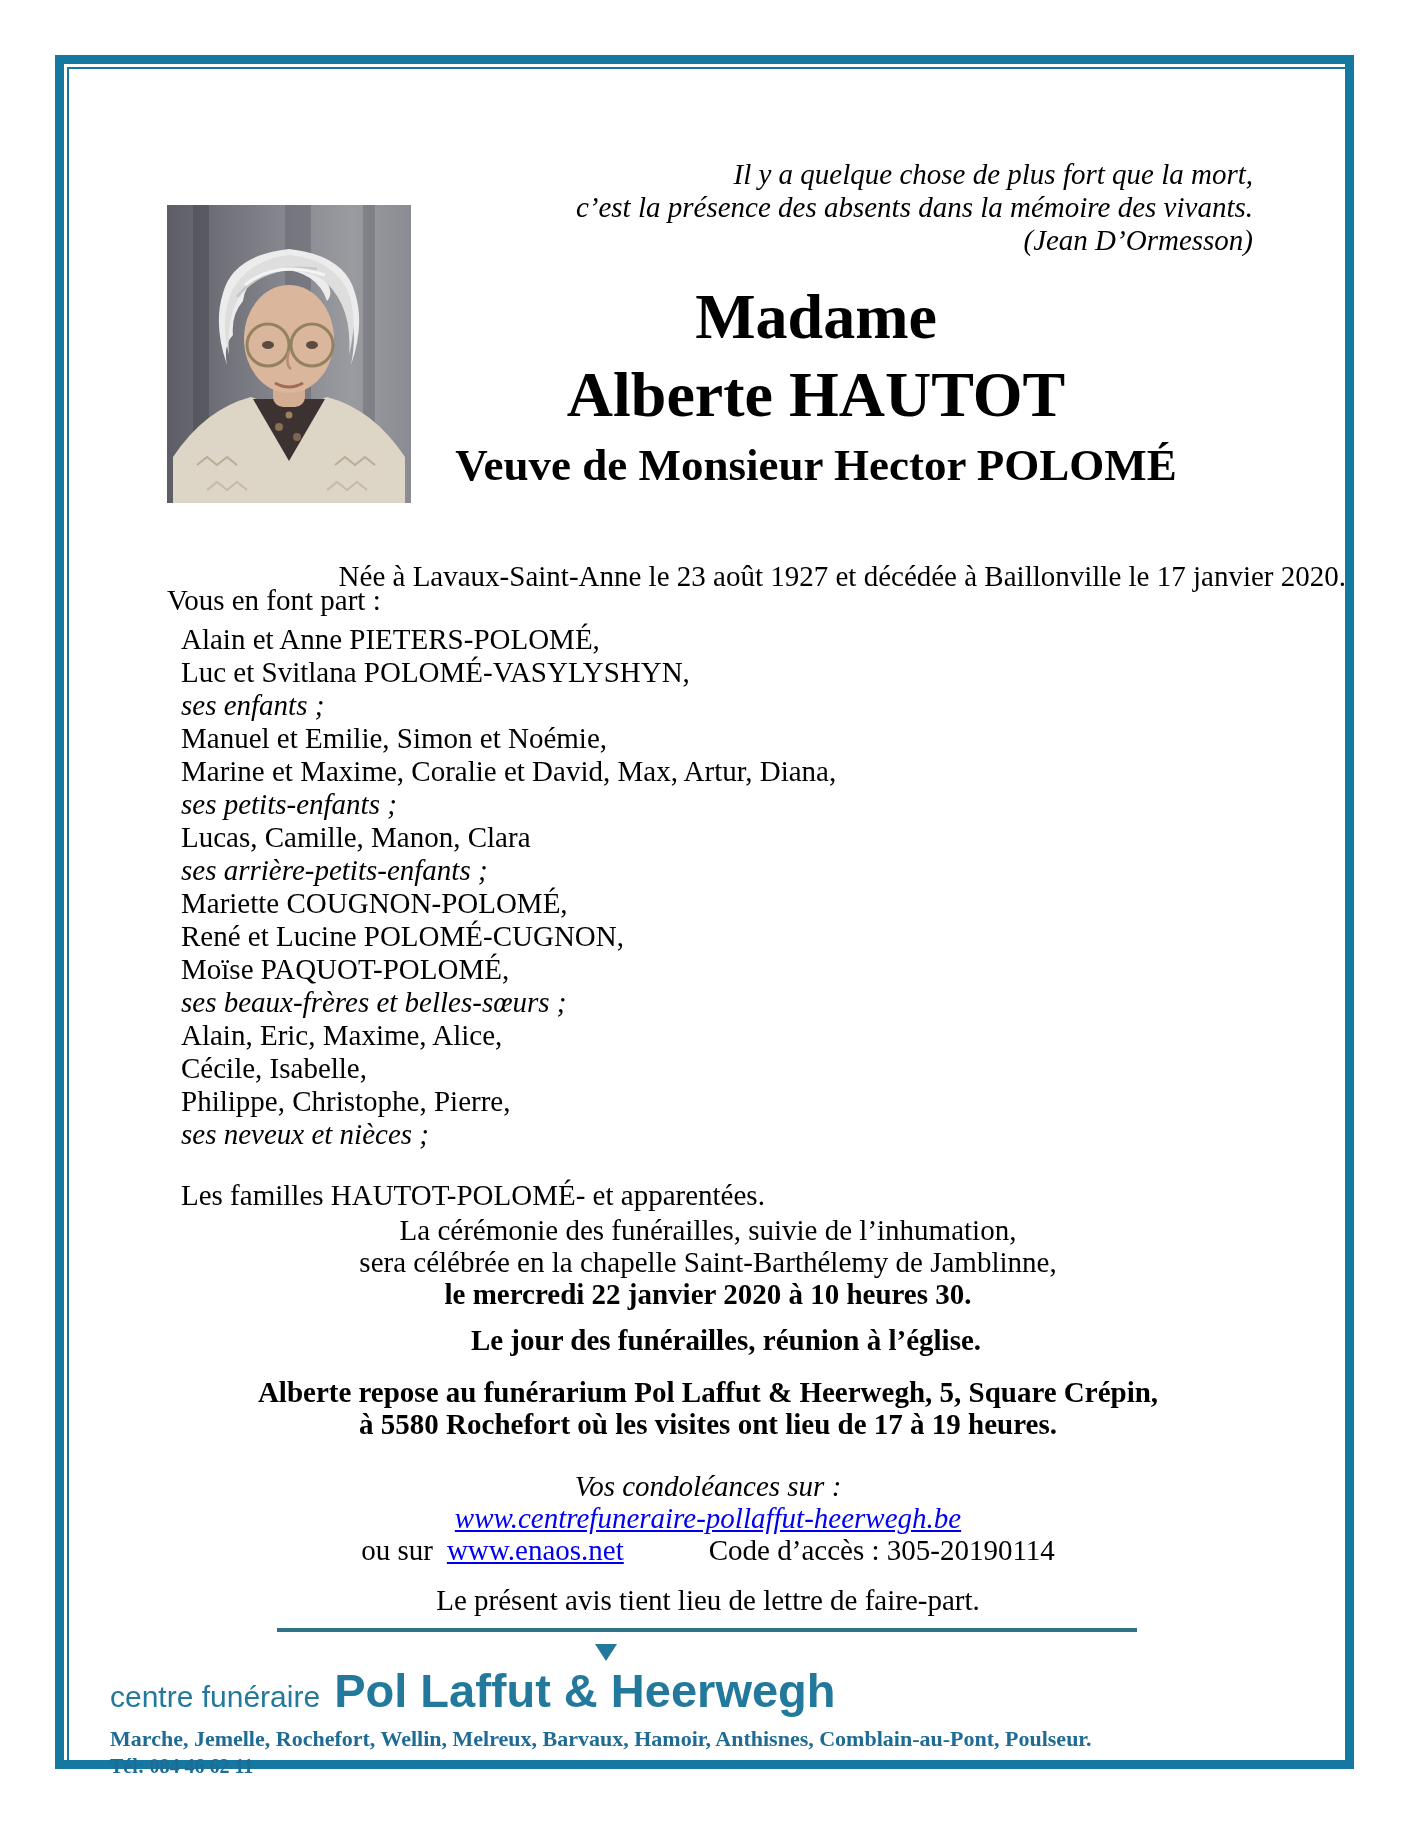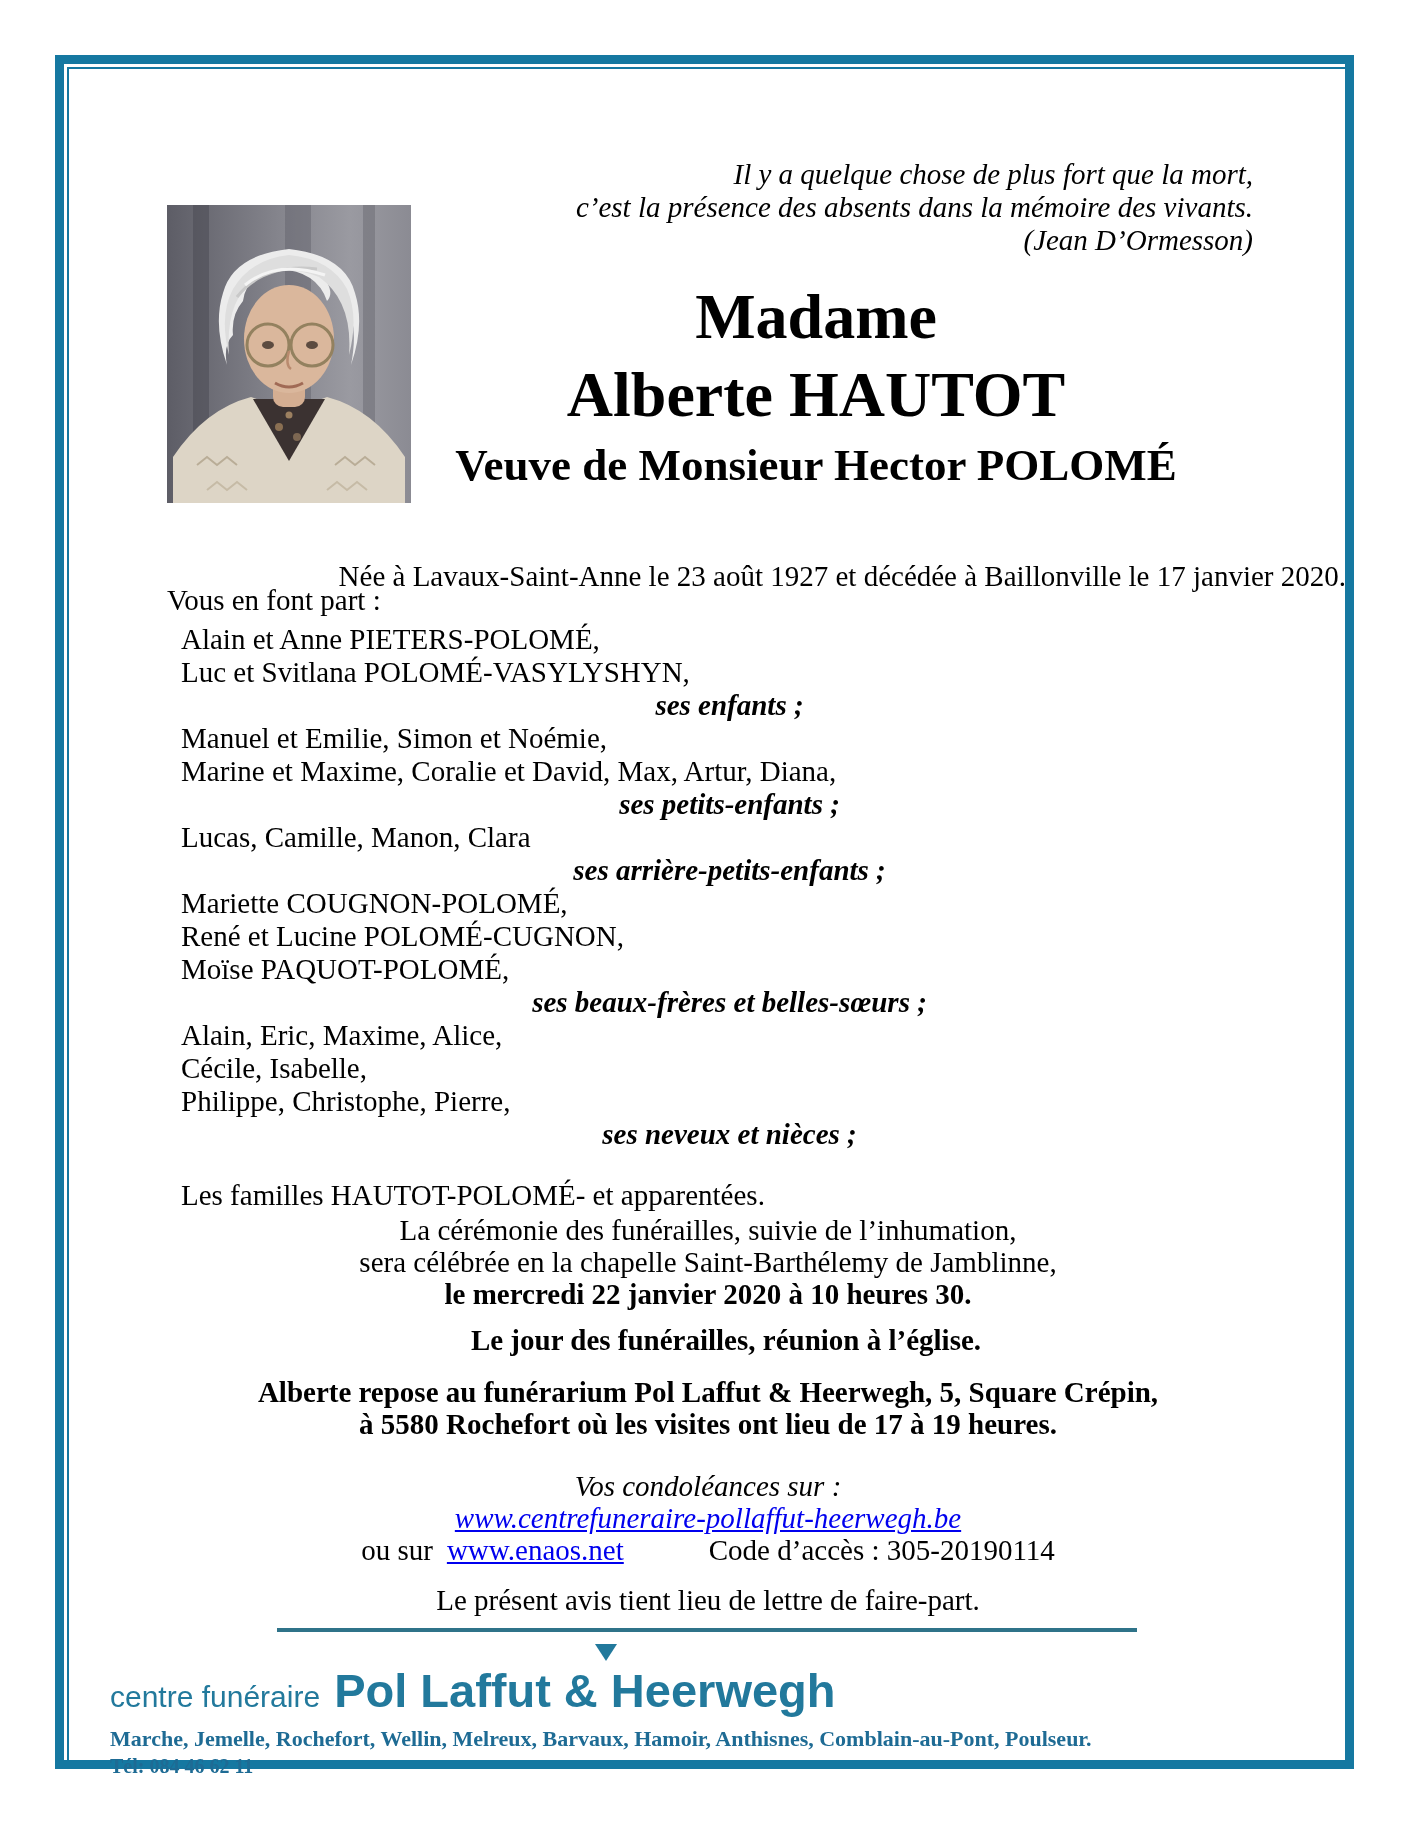--- a/index.html
+++ b/index.html
@@ -20,21 +20,21 @@
     font-style:italic;font-size:29px;line-height:33px;white-space:nowrap;}
 
   .headline{position:absolute;top:278px;left:396px;width:840px;text-align:center;font-weight:bold;}
   .headline .big{font-size:64px;line-height:78px;}
   .headline .sub{font-size:45px;line-height:62px;}
 
   .birth{position:absolute;top:520px;left:70px;right:70px;text-align:right;font-size:29px;margin-top:40px;}
   .intro{position:absolute;top:584px;left:167px;font-size:29px;}
 
   .family{position:absolute;top:623px;left:181px;width:1097px;font-size:29px;line-height:33px;}
-  .family .rel{text-align:center;font-style:italic;font-weight:bold;}
+  .family .rel{text-align:left;font-style:italic;}
   .family .closing{margin-top:28px;}
 
   .ceremony{position:absolute;top:1214px;left:70px;right:70px;text-align:center;
     font-size:29px;line-height:32px;}
   .b{font-weight:bold;}
   .it{font-style:italic;}
   .mt14{margin-top:14px;margin-left:36px;} .mt20{margin-top:20px;} .mt30{margin-top:30px;} .mt18{margin-top:18px;}
   a.doc-link{color:var(--link-blue,#0000ee);text-decoration:underline;}
   .main-link{font-style:italic;}
   .code-label{margin-left:85px;}

